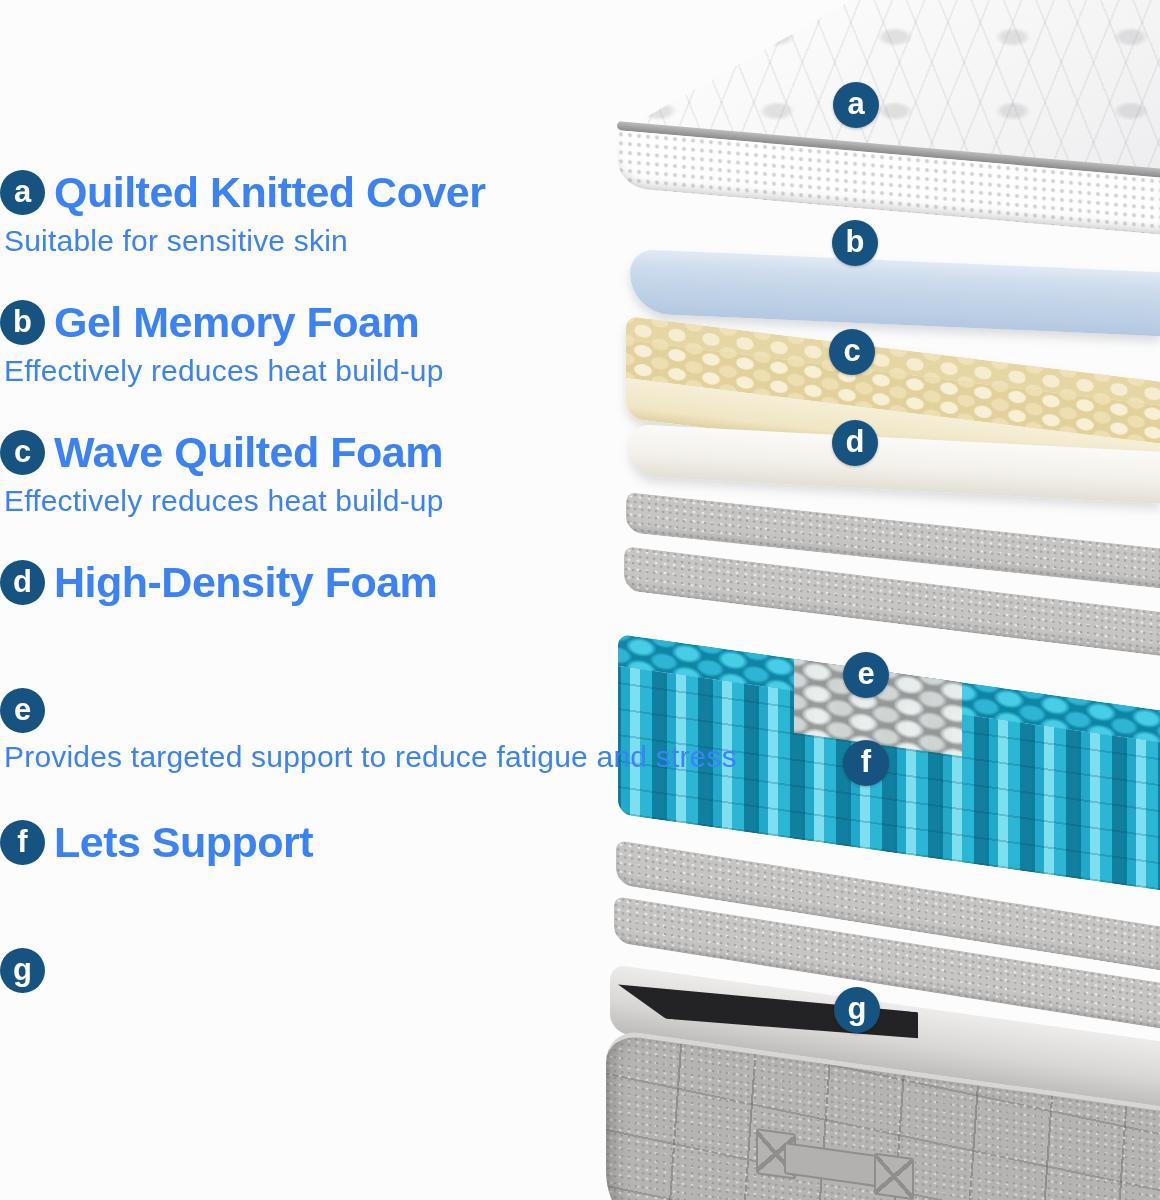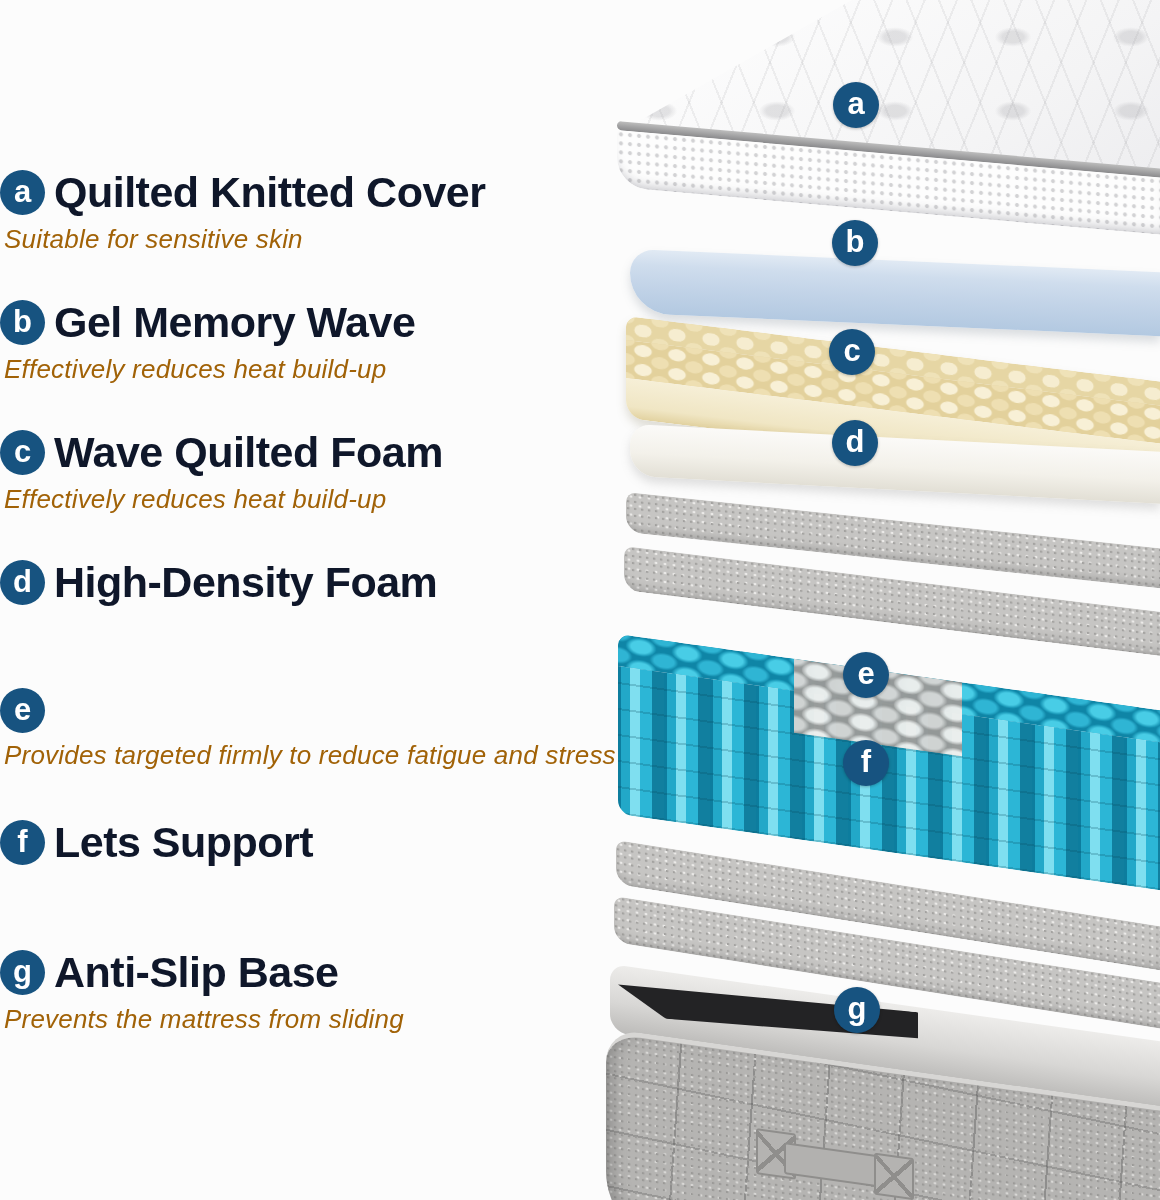--- a/index.html
+++ b/index.html
@@ -11,24 +11,24 @@
   
   .feature{position:absolute;left:0;width:680px;white-space:nowrap;}
   .feature-head{display:flex;align-items:center;gap:9px;}
   .badge{
     flex:0 0 auto;width:45px;height:45px;border-radius:50%;
     background:#175380;color:#ffffff;font-weight:bold;font-size:31px;
     display:flex;align-items:center;justify-content:center;line-height:1;
     padding-bottom:3px;box-sizing:border-box;
   }
   .feature-title{
-    margin:0;font-size:43px;font-weight:bold;color:#0f172a;letter-spacing:-0.5px;
+    margin:0;font-size:43px;font-weight:bold;color:#3b82f6;letter-spacing:-0.5px;
   }
   .feature-desc{
-    margin:7px 0 0 4px;font-size:26px;color:#a16207;letter-spacing:0.2px;font-style:italic;
+    margin:7px 0 0 4px;font-size:30px;color:#3b82f6;letter-spacing:0.2px;
   }
 
   
   .layer{position:absolute;transform-origin:left top;}
 
   .quilt-top{
     left:600px;top:0;width:560px;height:285px;
     clip-path:polygon(20px 132px,252px 0,560px 0,560px 176px);
     background-color:#fbfbfb;
     background-image:
@@ -236,21 +236,21 @@
     <div class="feature-head">
       <span class="badge">a</span>
       <h2 class="feature-title">Quilted Knitted Cover</h2>
     </div>
     <p class="feature-desc">Suitable for sensitive skin</p>
   </div>
 
   <div class="feature" style="top:298px">
     <div class="feature-head">
       <span class="badge">b</span>
-      <h2 class="feature-title">Gel Memory Wave</h2>
+      <h2 class="feature-title">Gel Memory Foam</h2>
     </div>
     <p class="feature-desc">Effectively reduces heat build-up</p>
   </div>
 
   <div class="feature" style="top:428px">
     <div class="feature-head">
       <span class="badge">c</span>
       <h2 class="feature-title">Wave Quilted Foam</h2>
     </div>
     <p class="feature-desc">Effectively reduces heat build-up</p>
@@ -260,31 +260,29 @@
     <div class="feature-head">
       <span class="badge">d</span>
       <h2 class="feature-title">High-Density Foam</h2>
     </div>
   </div>
 
   <div class="feature" style="top:688px">
     <div class="feature-head">
       <span class="badge">e</span>
     </div>
-    <p class="feature-desc">Provides targeted firmly to reduce fatigue and stress</p>
+    <p class="feature-desc">Provides targeted support to reduce fatigue and stress</p>
   </div>
 
   <div class="feature" style="top:818px">
     <div class="feature-head">
       <span class="badge">f</span>
       <h2 class="feature-title">Lets Support</h2>
     </div>
   </div>
 
   <div class="feature" style="top:948px">
     <div class="feature-head">
       <span class="badge">g</span>
-      <h2 class="feature-title">Anti-Slip Base</h2>
-    </div>
-    <p class="feature-desc">Prevents the mattress from sliding</p>
+    </div>
   </div>
 
 </div>
 
 </body></html>

